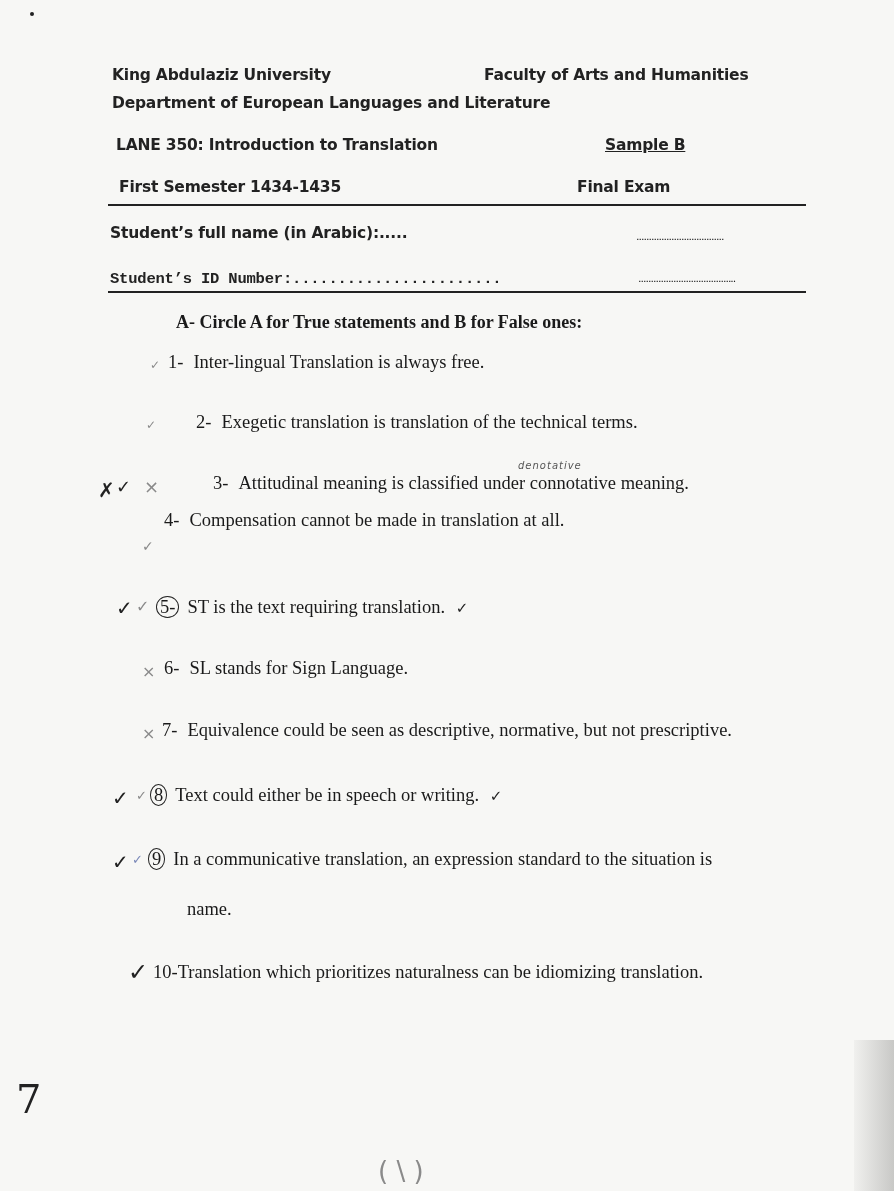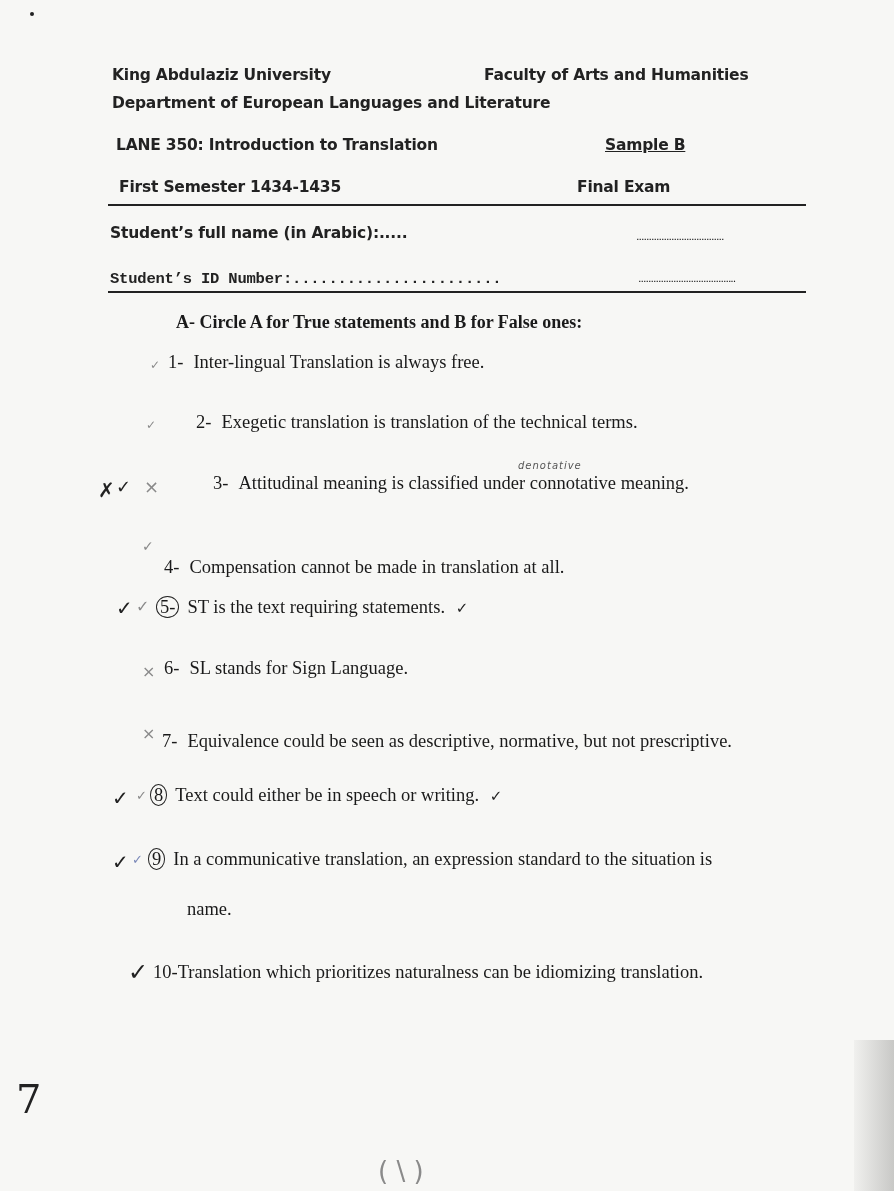--- a/index.html
+++ b/index.html
@@ -56,38 +56,38 @@
 
 <span class="annot" style="left:518px;top:460px;">denotative</span>
 <span class="mk" style="left:98px;top:478px;font-size:20px;font-weight:bold;">✗</span>
 <span class="mk" style="left:116px;top:476px;font-size:18px;">✓</span>
 <span class="mk faint" style="left:144px;top:476px;font-size:18px;">×</span>
 <div class="q" style="left:166px;top:473px;margin-left:47px;">
   <span class="num">3-</span><span>Attitudinal meaning is classified under connotative meaning.</span>
 </div>
 
 <span class="mk faint" style="left:142px;top:538px;font-size:14px;">✓</span>
-<div class="q" style="left:164px;top:557px;">
+<div class="q" style="left:164px;top:510px;">
   <span class="num">4-</span><span>Compensation cannot be made in translation at all.</span>
 </div>
 
 <span class="mk" style="left:116px;top:596px;font-size:20px;">✓</span>
 <span class="mk faint" style="left:136px;top:597px;font-size:16px;">✓</span>
 <div class="q" style="left:156px;top:596px;">
-  <span class="circ">5-</span><span>ST is the text requiring statements.</span>
+  <span class="circ">5-</span><span>ST is the text requiring translation.</span>
   <span class="mk" style="position:static;font-size:15px;margin-left:6px;">✓</span>
 </div>
 
 <span class="mk faint" style="left:142px;top:662px;font-size:16px;">×</span>
 <div class="q" style="left:164px;top:658px;">
   <span class="num">6-</span><span>SL stands for Sign Language.</span>
 </div>
 
 <span class="mk faint" style="left:142px;top:724px;font-size:16px;">×</span>
-<div class="q" style="left:162px;top:720px;margin-top:11px;">
+<div class="q" style="left:162px;top:720px;">
   <span class="num">7-</span><span>Equivalence could be seen as descriptive, normative, but not prescriptive.</span>
 </div>
 
 <span class="mk" style="left:112px;top:786px;font-size:20px;">✓</span>
 <span class="mk faint" style="left:136px;top:788px;font-size:13px;">✓</span>
 <div class="q" style="left:150px;top:784px;">
   <span class="circ">8</span><span>Text could either be in speech or writing.</span>
   <span class="mk" style="position:static;font-size:15px;margin-left:6px;">✓</span>
 </div>
 

